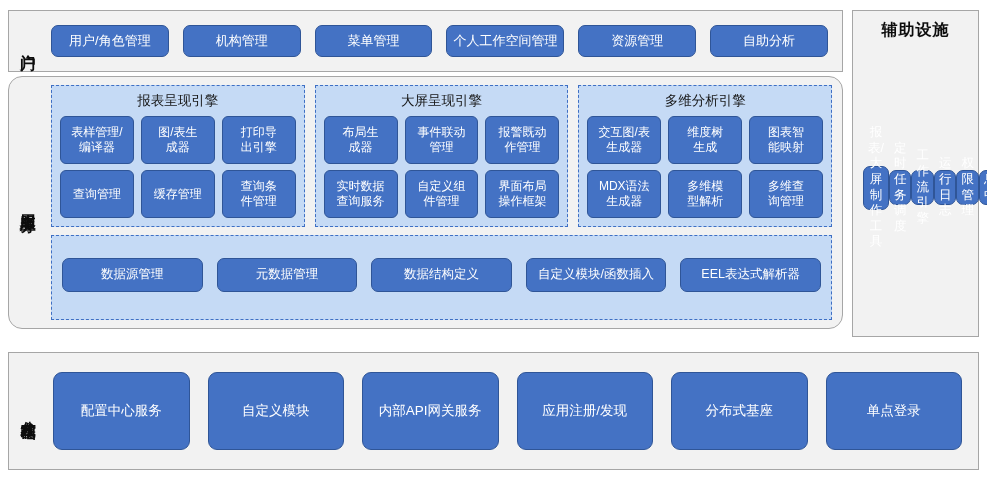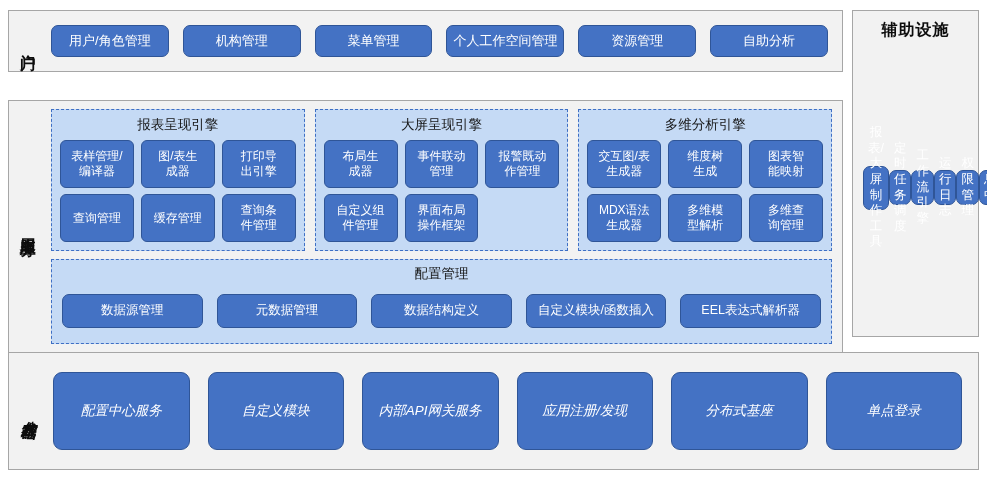--- a/index.html
+++ b/index.html
@@ -73,21 +73,21 @@
   .aux-list{
     flex:1;width:100%;display:flex;flex-direction:row;
     align-items:center;justify-content:space-between;
     padding:0 10px 4px 10px;box-sizing:border-box;
   }
   .aux .btn{width:100%;height:35px;font-size:12.5px;}
   .aux .btn.tall{height:44px;}
 
   
   .row2{
-    position:absolute;left:8px;top:100px;width:835px;height:253px;
+    position:absolute;left:8px;top:76px;width:835px;height:253px;border-radius:14px;
   }
   .row2 .content{
     flex:1;display:flex;flex-direction:column;
     padding:8px 10px 8px 4px;gap:8px;box-sizing:border-box;
   }
   .engines{
     display:flex;gap:10px;flex:0 0 142px;
   }
   .group{
     flex:1 1 0;min-width:0;
@@ -117,21 +117,21 @@
     padding:3px 10px 8px 10px;
   }
   .config .group-title{margin:2px 0 4px 0;}
   .config-row{
     flex:1;display:flex;align-items:center;gap:14px;
   }
   .config-row .btn{flex:1 1 0;height:34px;font-size:12.5px;text-align:right;}
 
   
   .row3{
-    position:absolute;left:8px;top:352px;width:971px;height:118px;font-style:italic;
+    position:absolute;left:8px;top:352px;width:971px;height:118px;
   }
   .row3 .btns{
     flex:1;display:flex;align-items:center;gap:18px;padding:0 16px 0 6px;
   }
   .row3 .btn{flex:1 1 0;height:78px;font-size:13.5px;border-radius:9px;}
 </style>
 </head>
 <body>
 
 <div class="page">
@@ -172,20 +172,22 @@
 
         <div class="group">
           <div class="group-title">大屏呈现引擎</div>
           <div class="group-grid">
             <div class="btn">布局生
 成器</div>
             <div class="btn">事件联动
 管理</div>
             <div class="btn">报警既动
 作管理</div>
+            <div class="btn">实时数据
+查询服务</div>
             <div class="btn">自定义组
 件管理</div>
             <div class="btn">界面布局
 操作框架</div>
           </div>
         </div>
 
         <div class="group">
           <div class="group-title">多维分析引擎</div>
           <div class="group-grid">
@@ -200,21 +202,20 @@
             <div class="btn">多维模
 型解析</div>
             <div class="btn">多维查
 询管理</div>
           </div>
         </div>
 
       </div>
 
       <div class="config">
-        <div class="group-title">配置管理</div>
         <div class="config-row">
           <div class="btn">数据源管理</div>
           <div class="btn">元数据管理</div>
           <div class="btn">数据结构定义</div>
           <div class="btn">自定义模块/函数插入</div>
           <div class="btn">EEL表达式解析器</div>
         </div>
       </div>
 
     </div>

